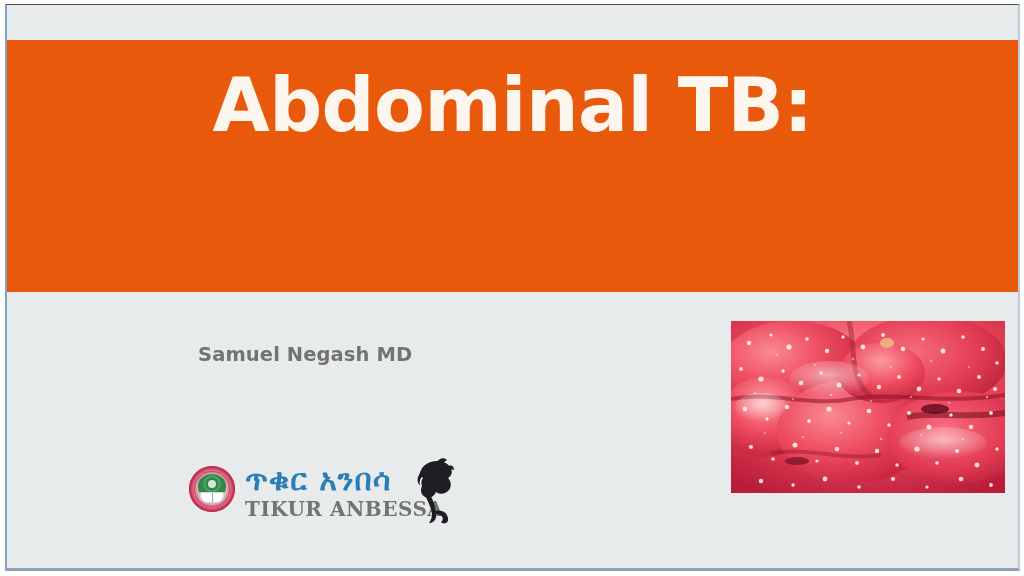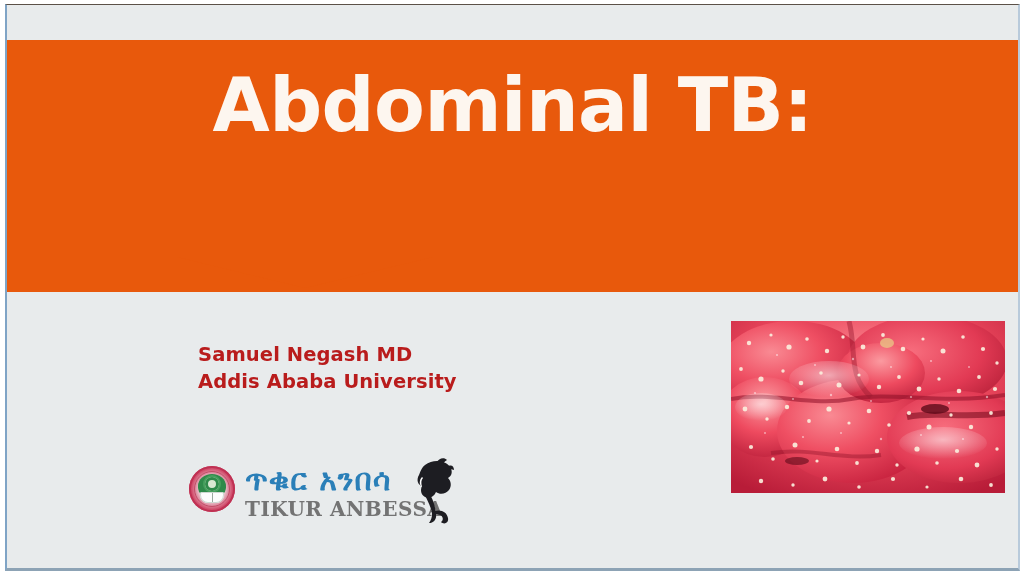--- a/index.html
+++ b/index.html
@@ -93,21 +93,21 @@
     left: 0;
     top: 252px;
     width: 100%;
     bottom: 0;
   }
 
   .author-block {
     position: absolute;
     left: 191px;
     top: 84px;
-    color: #b91c1c;
+    color: #737373;
     font-weight: bold;
     font-size: 19.5px;
     line-height: 27px;
     letter-spacing: 0.1px;
     font-family: "DejaVu Sans", "Liberation Sans", sans-serif;
   }
   .author-line { white-space: nowrap; }
 
   
   .logo-lockup {
@@ -237,21 +237,20 @@
       <div class="title-block">
         <div class="slide-title">Abdominal TB:</div>
       </div>
     </div>
     <div class="header-notch"></div>
 
     <div class="body-area">
 
       <div class="author-block">
         <div class="author-line">Samuel Negash MD</div>
-        <div class="author-line">Addis Ababa University</div>
       </div>
 
       <div class="logo-lockup">
 
         <div class="seal">
           <div class="seal-ring"></div>
           <div class="seal-core"></div>
           <div class="seal-gear"></div>
           <div class="seal-book"></div>
         </div>

